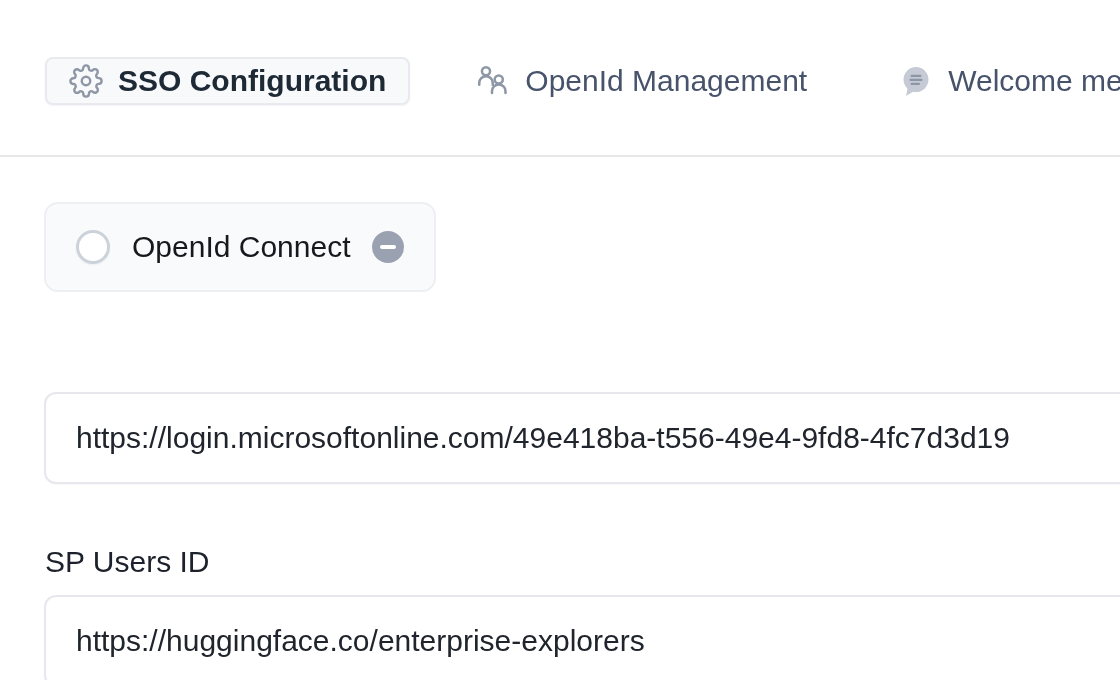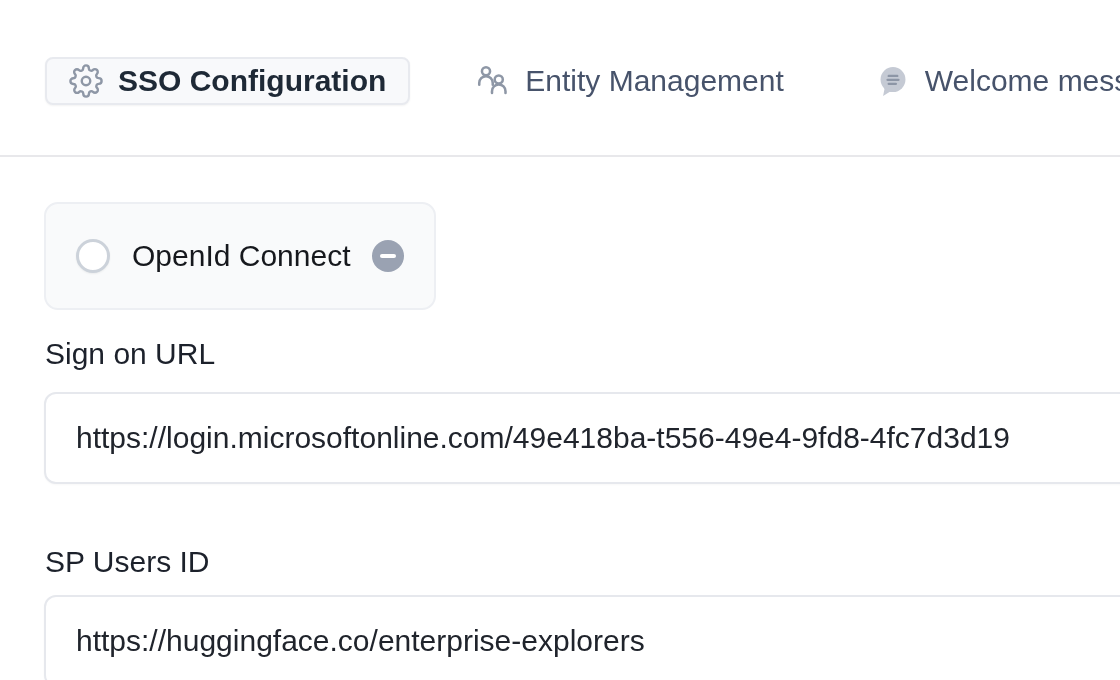--- a/index.html
+++ b/index.html
@@ -65,21 +65,21 @@
   .providers {
     position: absolute;
     left: 44px;
     top: 202px;
     display: flex;
     gap: 24px;
   }
   .provider {
     display: flex;
     align-items: center;
-    height: 108px;
+    height: 90px;
     background: #f9fafb;
     border: 2px solid #edeff3;
     border-radius: 14px;
     padding: 0 30px;
     box-sizing: border-box;
     cursor: pointer;
   }
   .radio {
     width: 34px;
     height: 34px;
@@ -177,21 +177,21 @@
       <span>SSO Configuration</span>
     </button>
 
     <button class="tab">
       <svg width="36" height="36" viewBox="0 0 24 24" fill="none" stroke="#8e97a6" stroke-width="1.7" stroke-linecap="round" stroke-linejoin="round">
         <circle cx="8" cy="5.5" r="2.7"></circle>
         <path d="M3.5 14.5v-1.2a4.5 4.5 0 0 1 9 0v1.2"></path>
         <circle cx="16.5" cy="11" r="2.7"></circle>
         <path d="M12 20v-1.2a4.5 4.5 0 0 1 9 0V20"></path>
       </svg>
-      <span>Entity Management</span>
+      <span>OpenId Management</span>
     </button>
 
     <button class="tab tab-welcome">
       <svg width="34" height="34" viewBox="0 0 24 24">
         <circle cx="12" cy="11" r="8.8" fill="#c5cad4"></circle>
         <path d="M6.2 16.5 L5 22.5 L11.5 18.5 Z" fill="#c5cad4"></path>
         <g stroke="#8d96a6" stroke-width="1.7" stroke-linecap="round">
           <line x1="9" y1="8.4" x2="15" y2="8.4"></line>
           <line x1="8.2" y1="11.2" x2="15.8" y2="11.2"></line>
           <line x1="9" y1="14" x2="14" y2="14"></line>
@@ -208,19 +208,18 @@
 
     <div class="provider">
       <span class="radio"></span>
       <span class="provider-label">OpenId Connect</span>
       <button class="minus-btn"></button>
     </div>
 
 
   </div>
 
-  <div class="field-label label-signon">Sign on URL</div>
   <input class="text-input input-signon" type="text" value="https://login.microsoftonline.com/49e418ba-t556-49e4-9fd8-4fc7d3d19" style="">
 
   <div class="field-label label-entity">SP Users ID</div>
   <input class="text-input input-entity" type="text" value="https://huggingface.co/enterprise-explorers" style="">
 
 </div>
 
 </body></html>

